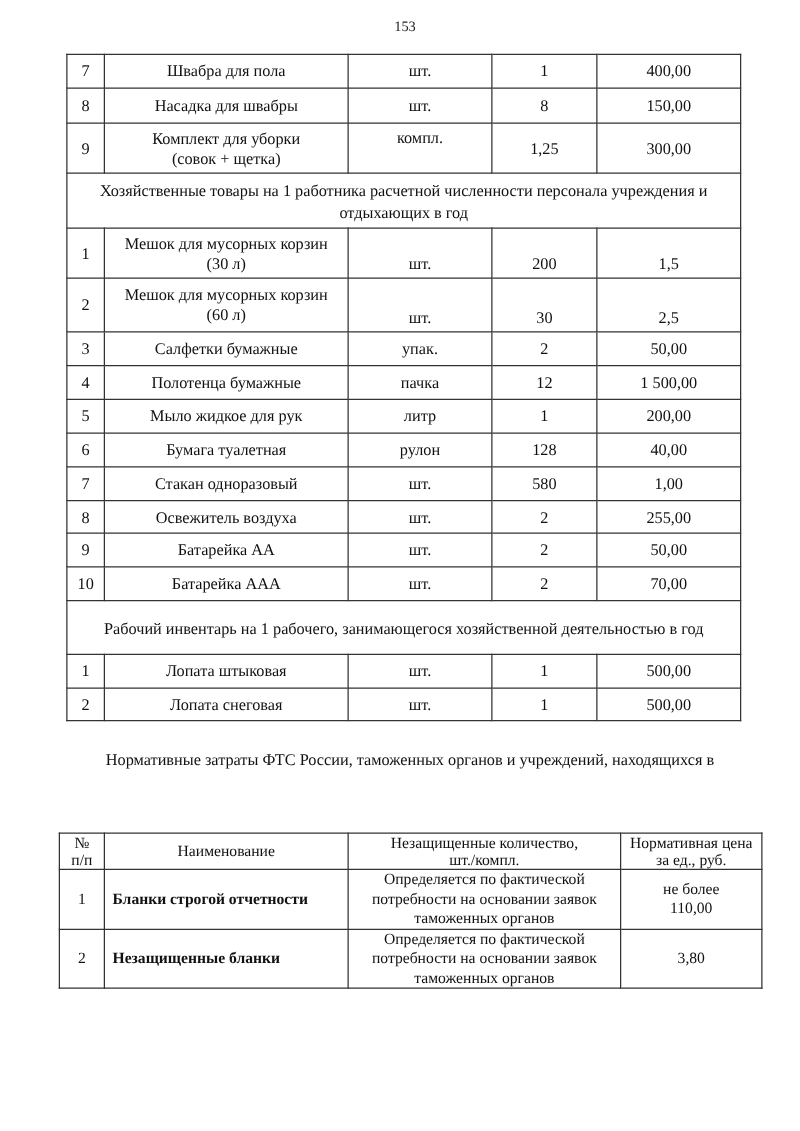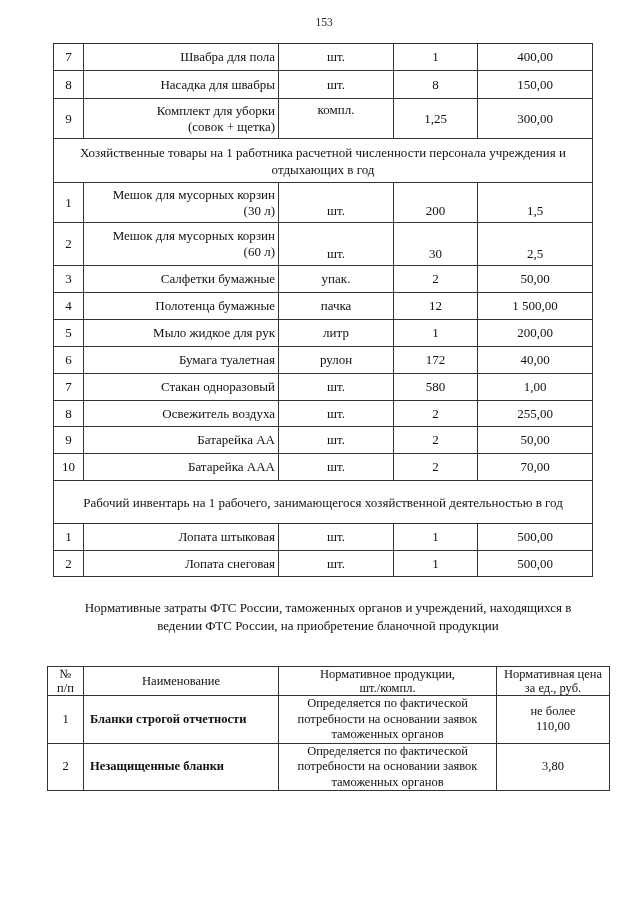--- a/index.html
+++ b/index.html
@@ -13,21 +13,21 @@
     text-align: center; font-size: 11.5px; color: #222;
   }
   table { border-collapse: collapse; table-layout: fixed; position: absolute; }
   td { border: 1px solid #333; padding: 0 3px; font-size: 13px; line-height: 16px; vertical-align: middle; white-space: nowrap; overflow: visible; }
   .t1 { left: 53px; top: 43px; width: 539px; }
   .t2 { left: 47px; top: 666px; width: 562px; }
   .t2 td { font-size: 12.5px; line-height: 15.5px; text-align: center; }
   .t2 td.left { text-align: left; padding-left: 6px; font-weight: bold; }
   .t2 tr.head td { line-height: 14px; }
   .c { text-align: center; }
-  .l { text-align: right; margin-top: 21px; }
+  .l { text-align: center; margin-top: 21px; }
   .top { vertical-align: top; padding-top: 3px; }
   .bot { vertical-align: bottom; padding-bottom: 3px; }
   .section td { text-align: center; line-height: 17px; }
   .line { display: block; }
   .note {
     position: absolute; left: 48px; top: 560px; width: 570px;
     font-size: 13px; line-height: 18px; white-space: nowrap;
   }
   .title2 {
     position: absolute; left: 47px; top: 599px; width: 562px;
@@ -119,21 +119,21 @@
       <td class="c">5</td>
       <td class="l">Мыло жидкое для рук</td>
       <td class="c">литр</td>
       <td class="c">1</td>
       <td class="c">200,00</td>
     </tr>
     <tr style="height:27px">
       <td class="c">6</td>
       <td class="l">Бумага туалетная</td>
       <td class="c">рулон</td>
-      <td class="c">172</td>
+      <td class="c">128</td>
       <td class="c">40,00</td>
     </tr>
     <tr style="height:27px">
       <td class="c">7</td>
       <td class="l">Стакан одноразовый</td>
       <td class="c">шт.</td>
       <td class="c">580</td>
       <td class="c">1,00</td>
     </tr>
     <tr style="height:26px">
@@ -177,39 +177,38 @@
       <td class="c">500,00</td>
     </tr>
   </tbody>
 </table>
 
 <div class="note">
 </div>
 
 <div class="title2">
   <span class="line">Нормативные затраты ФТС России, таможенных органов и учреждений, находящихся в</span>
-  <span class="line">ведении ФТС России, на приобретение бланочной продукции</span>
 </div>
 
 <table class="t2">
   <colgroup>
       <col style="width:36px">
       <col style="width:195px">
       <col style="width:218px">
       <col style="width:113px">
     </colgroup>
   <tbody>
     <tr class="head" style="height:29px">
       <td>
         <span class="line">№</span>
         <span class="line">п/п</span>
       </td>
       <td>Наименование</td>
       <td>
-        <span class="line">Нормативное продукции,</span>
+        <span class="line">Незащищенные количество,</span>
         <span class="line">шт./компл.</span>
       </td>
       <td>
         <span class="line">Нормативная цена</span>
         <span class="line">за ед., руб.</span>
       </td>
     </tr>
     <tr style="height:47px">
       <td>1</td>
       <td class="left">Бланки строгой отчетности</td>

